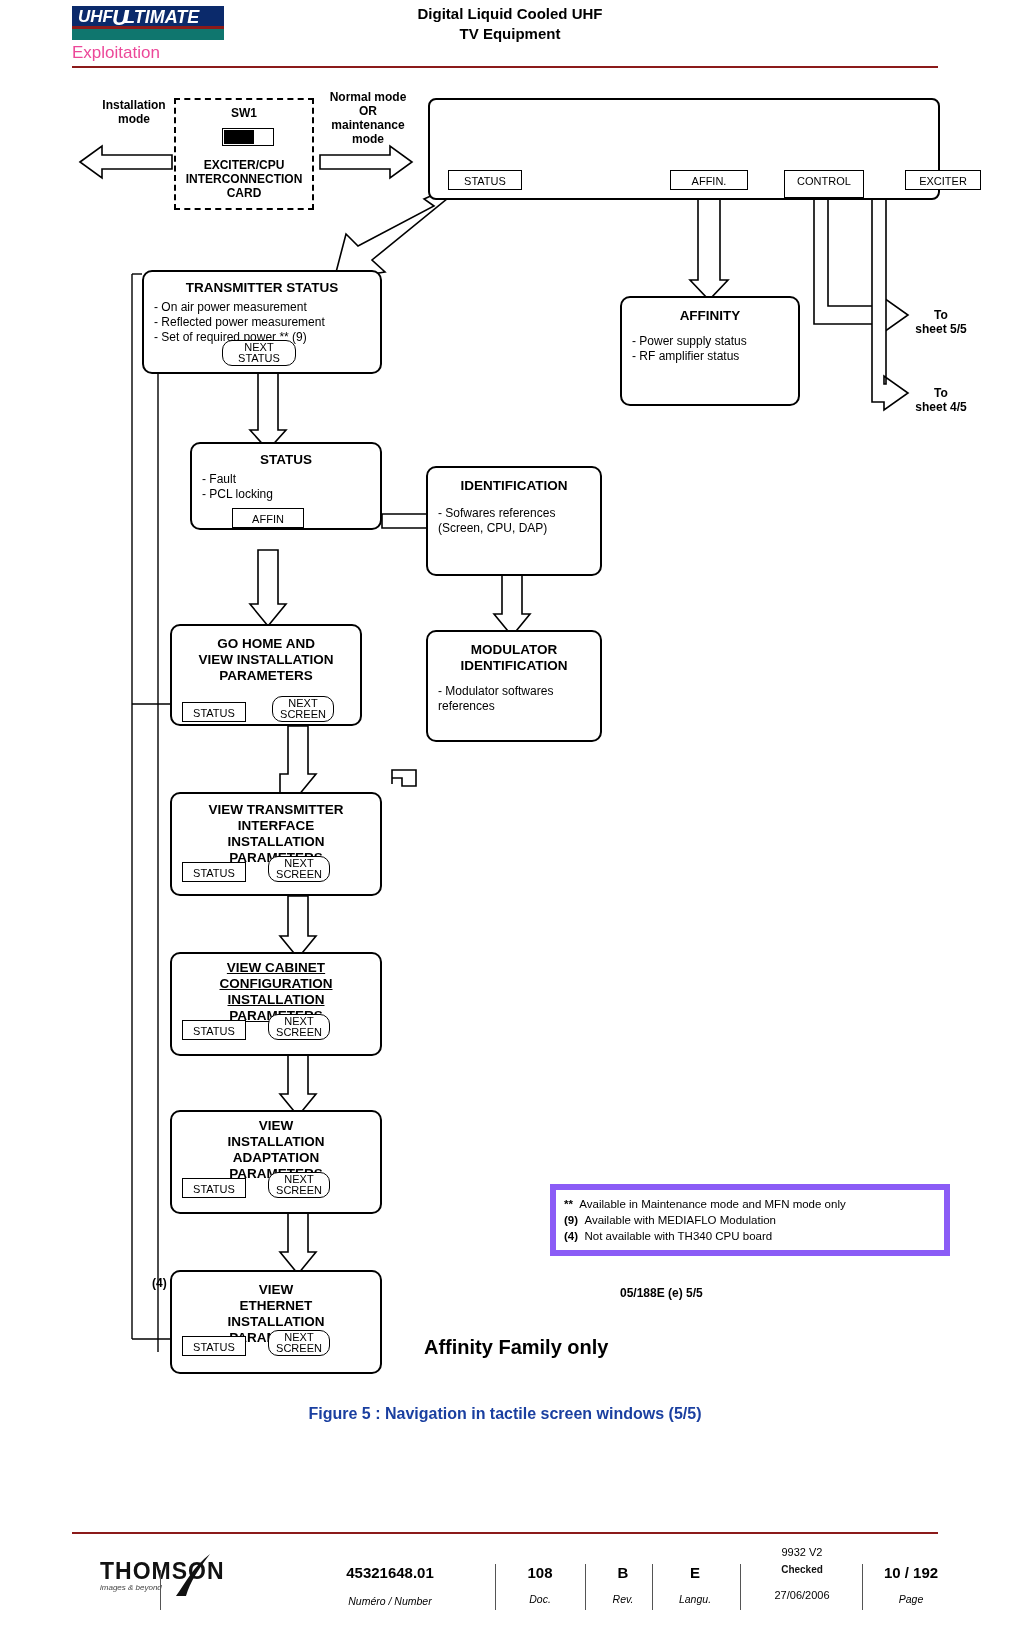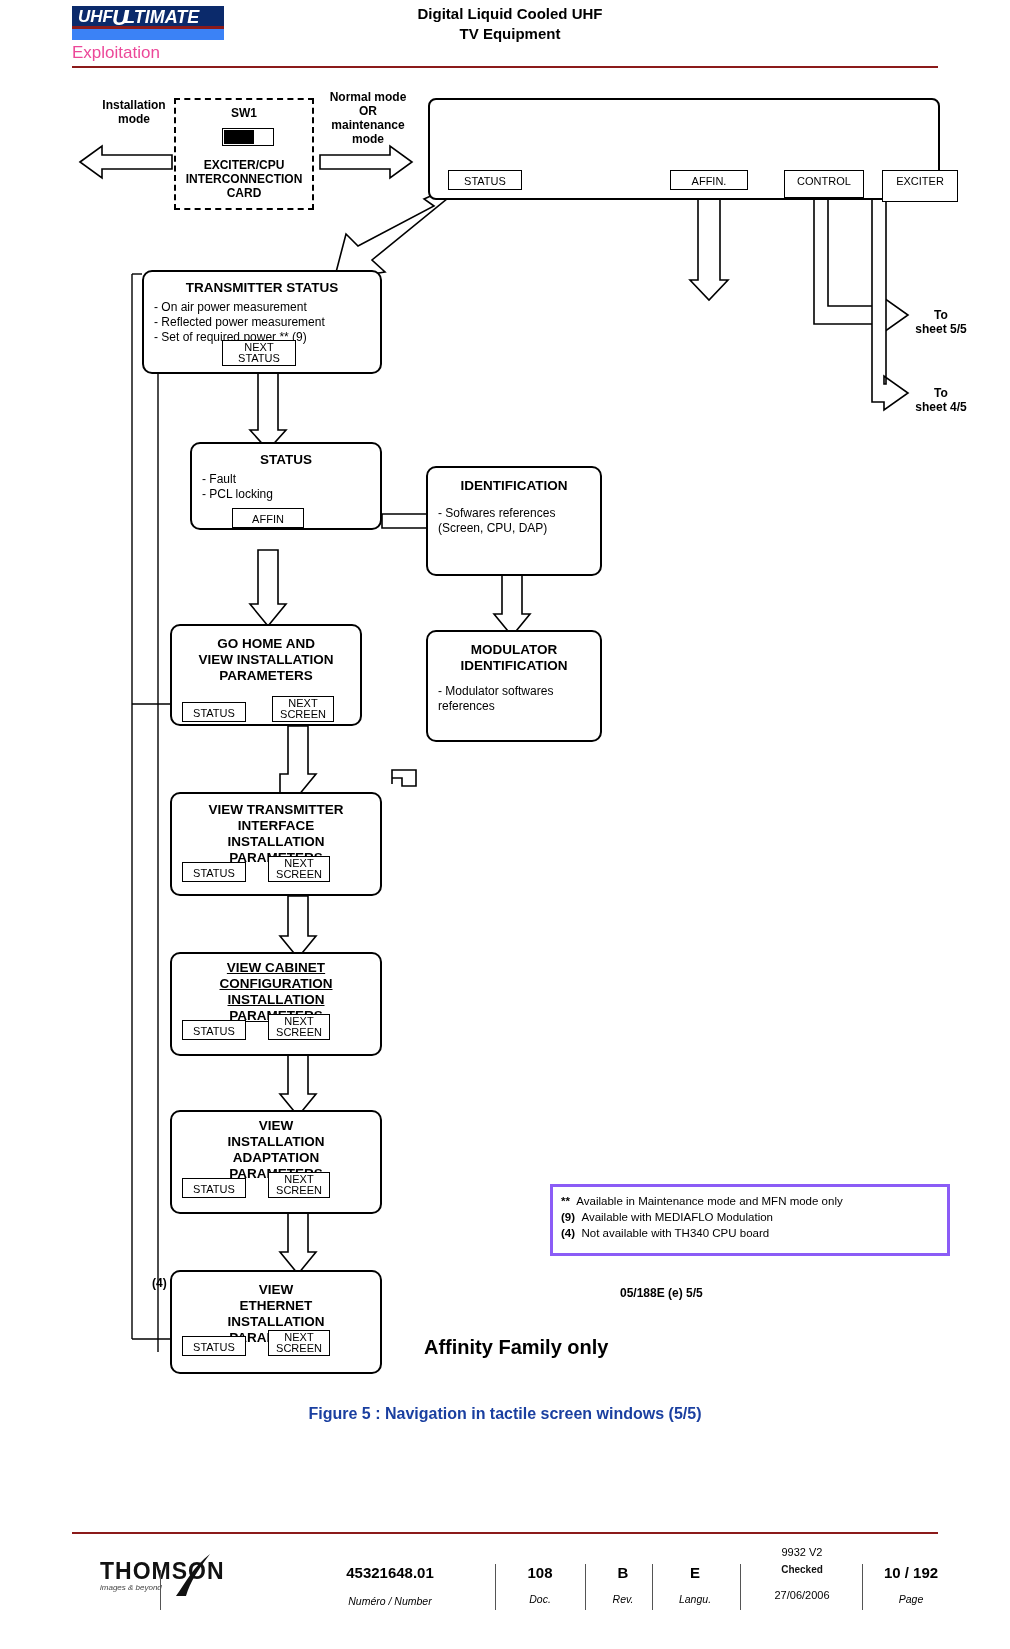--- a/index.html
+++ b/index.html
@@ -3,46 +3,46 @@
 <meta charset="utf-8">
 <style>
   html,body{margin:0;padding:0;}
   body{
     width:1010px;height:1649px;position:relative;background:#fff;
     font-family:"Liberation Sans", sans-serif;color:#000;
   }
   .page{position:absolute;inset:0;}
 
   
-  .logo-box{position:absolute;left:72px;top:6px;width:152px;height:34px;background:#3b82f6;}
+  .logo-box{position:absolute;left:72px;top:6px;width:152px;height:34px;background:#0f766e;}
   .logo-uhf{position:absolute;left:0;top:0;width:152px;height:34px;}
   .exploitation{position:absolute;left:72px;top:43px;font-size:17px;color:#ec4899;}
   .hdr-title{position:absolute;left:330px;top:4px;width:360px;text-align:center;font-weight:bold;font-size:15px;line-height:20px;}
   .hdr-rule{position:absolute;left:72px;top:66px;width:866px;height:2px;background:#8B1A1A;}
 
   
   .diagram{position:absolute;left:72px;top:84px;width:900px;height:1290px;}
 
   .box{position:absolute;border:2px solid #000;border-radius:10px;background:#fff;box-sizing:border-box;}
   .box .title{font-weight:bold;text-align:center;font-size:13.5px;line-height:16px;}
   .box .lines{font-size:12px;line-height:15px;margin-top:4px;}
   .box .lines div{white-space:nowrap;}
 
   .btn{position:absolute;border:1px solid #000;background:#fff;font-size:11px;text-align:center;
        line-height:12px;padding:2px 4px;box-sizing:border-box;white-space:nowrap;}
-  .btn.two{line-height:11px;padding-top:1px;}
+  .btn.two{line-height:11px;padding-top:1px;border-radius:10px;}
 
   .lbl{position:absolute;font-size:12px;font-weight:bold;text-align:center;line-height:14px;}
 
   .dashbox{position:absolute;border:2px dashed #000;box-sizing:border-box;background:#fff;}
 
   .sw-outer{position:absolute;border:1px solid #000;box-sizing:border-box;background:#fff;}
   .sw-left{position:absolute;background:#000;}
 
-  .legend{position:absolute;border:3px solid #8b5cf6;background:#fff;box-sizing:border-box;
+  .legend{position:absolute;border:6px solid #8b5cf6;background:#fff;box-sizing:border-box;
           font-size:11.5px;line-height:16px;padding:6px 8px;}
   .legend b{font-weight:bold;}
 
   .refcode{position:absolute;font-size:12px;font-weight:bold;}
   .affinity-only{position:absolute;font-size:20px;font-weight:bold;}
 
   .figcap{position:absolute;left:0;top:1405px;width:1010px;text-align:center;
           font-size:16px;font-weight:bold;color:#1A3FA0;}
 
   svg.arrows{position:absolute;left:0;top:0;width:900px;height:1290px;overflow:visible;}
@@ -151,21 +151,21 @@
       <div>Normal mode</div>
       <div>OR</div>
       <div>maintenance</div>
       <div>mode</div>
     </div>
 
     <div class="box" style="left:356px;top:14px;width:512px;height:102px;border-radius:8px;"></div>
     <div class="btn" style="left:376px;top:86px;width:74px;height:20px;line-height:16px;">STATUS</div>
     <div class="btn" style="left:598px;top:86px;width:78px;height:20px;line-height:16px;">AFFIN.</div>
     <div class="btn" style="left:712px;top:86px;width:80px;height:28px;line-height:16px;">CONTROL</div>
-    <div class="btn" style="left:810px;top:86px;width:76px;height:32px;line-height:16px;">EXCITER</div>
+    <div class="btn" style="left:833px;top:86px;width:76px;height:20px;line-height:16px;">EXCITER</div>
 
     <div class="lbl" style="left:838px;top:224px;width:62px;">
       <div>To</div>
       <div>sheet 5/5</div>
     </div>
     <div class="lbl" style="left:838px;top:302px;width:62px;">
       <div>To</div>
       <div>sheet 4/5</div>
     </div>
 
@@ -175,20 +175,27 @@
         <div>- On air power measurement</div>
         <div>- Reflected power measurement</div>
         <div>- Set of required power ** (9)</div>
       </div>
     </div>
     <div class="btn two" style="left:150px;top:256px;width:74px;height:26px;">
       <div>NEXT</div>
       <div>STATUS</div>
     </div>
 
+    <div class="box" style="left:548px;top:212px;width:180px;height:110px;padding:10px;">
+      <div class="title">AFFINITY</div>
+      <div class="lines" style="margin-top:10px;">
+        <div>- Power supply status</div>
+        <div>- RF amplifier status</div>
+      </div>
+    </div>
 
     <div class="box" style="left:118px;top:358px;width:192px;height:88px;padding:8px 10px;">
       <div class="title">STATUS</div>
       <div class="lines">
         <div>- Fault</div>
         <div>- PCL locking</div>
       </div>
     </div>
     <div class="btn" style="left:160px;top:424px;width:72px;height:20px;line-height:16px;">AFFIN</div>
 

